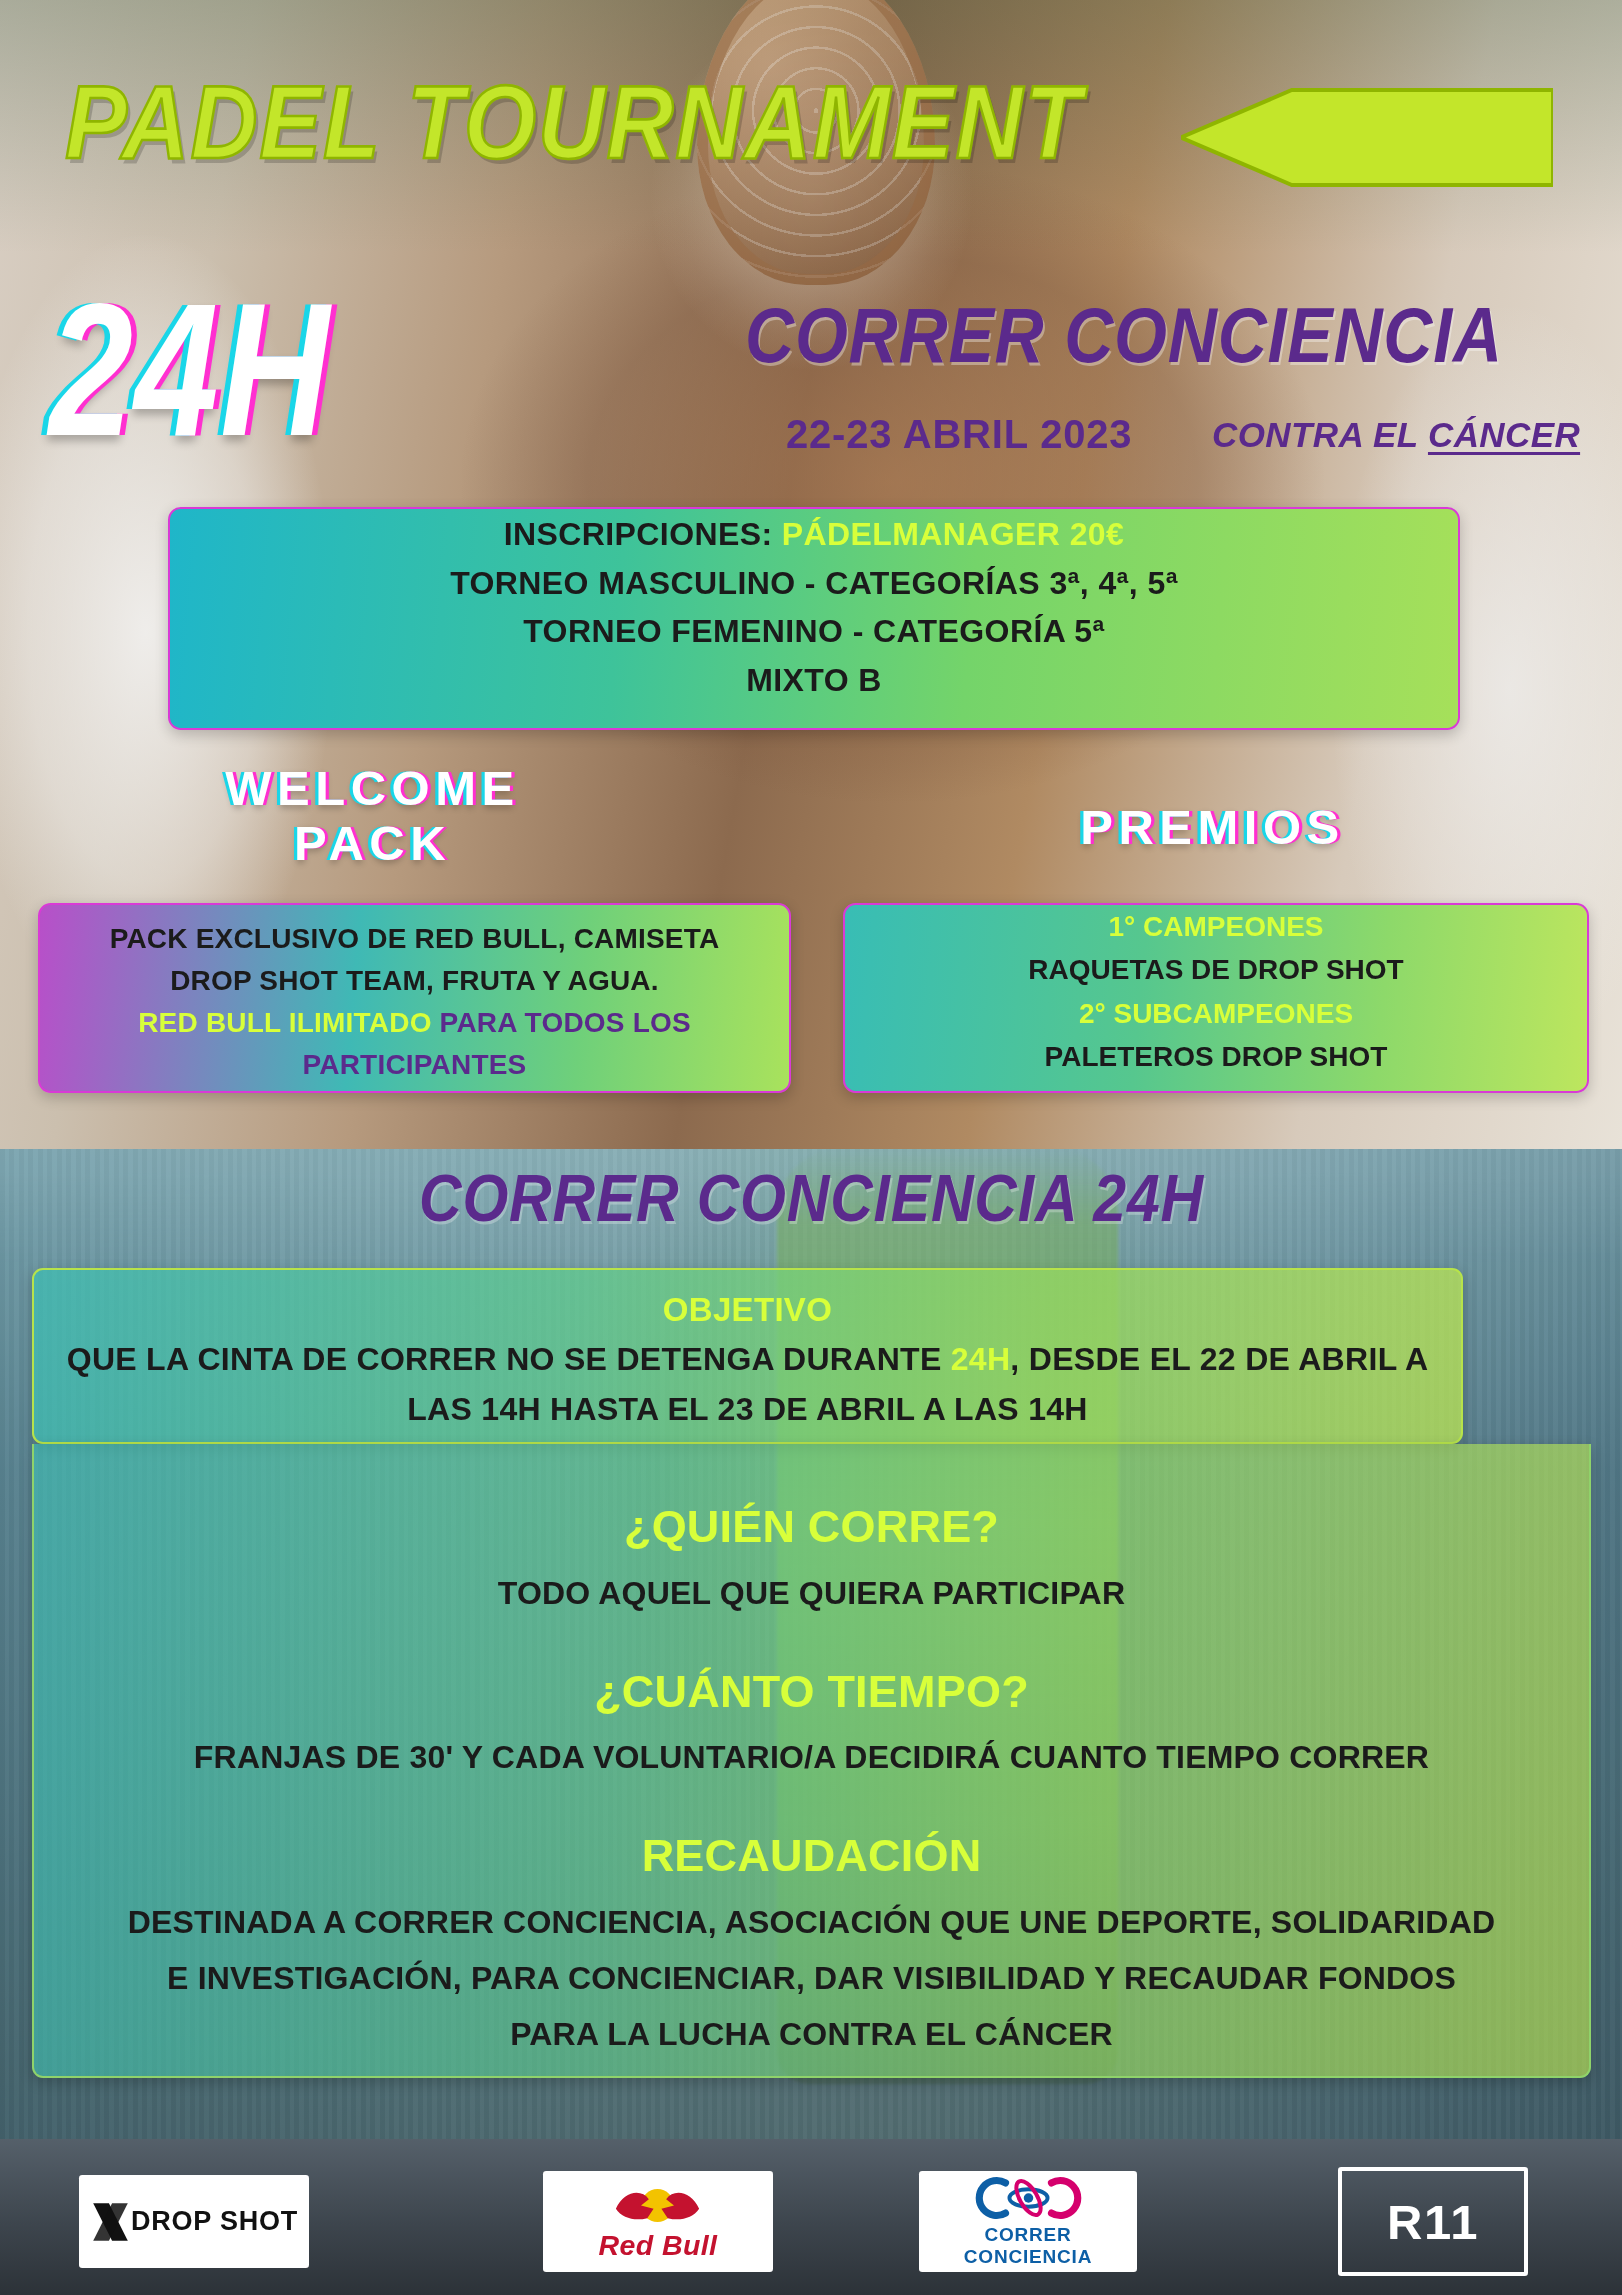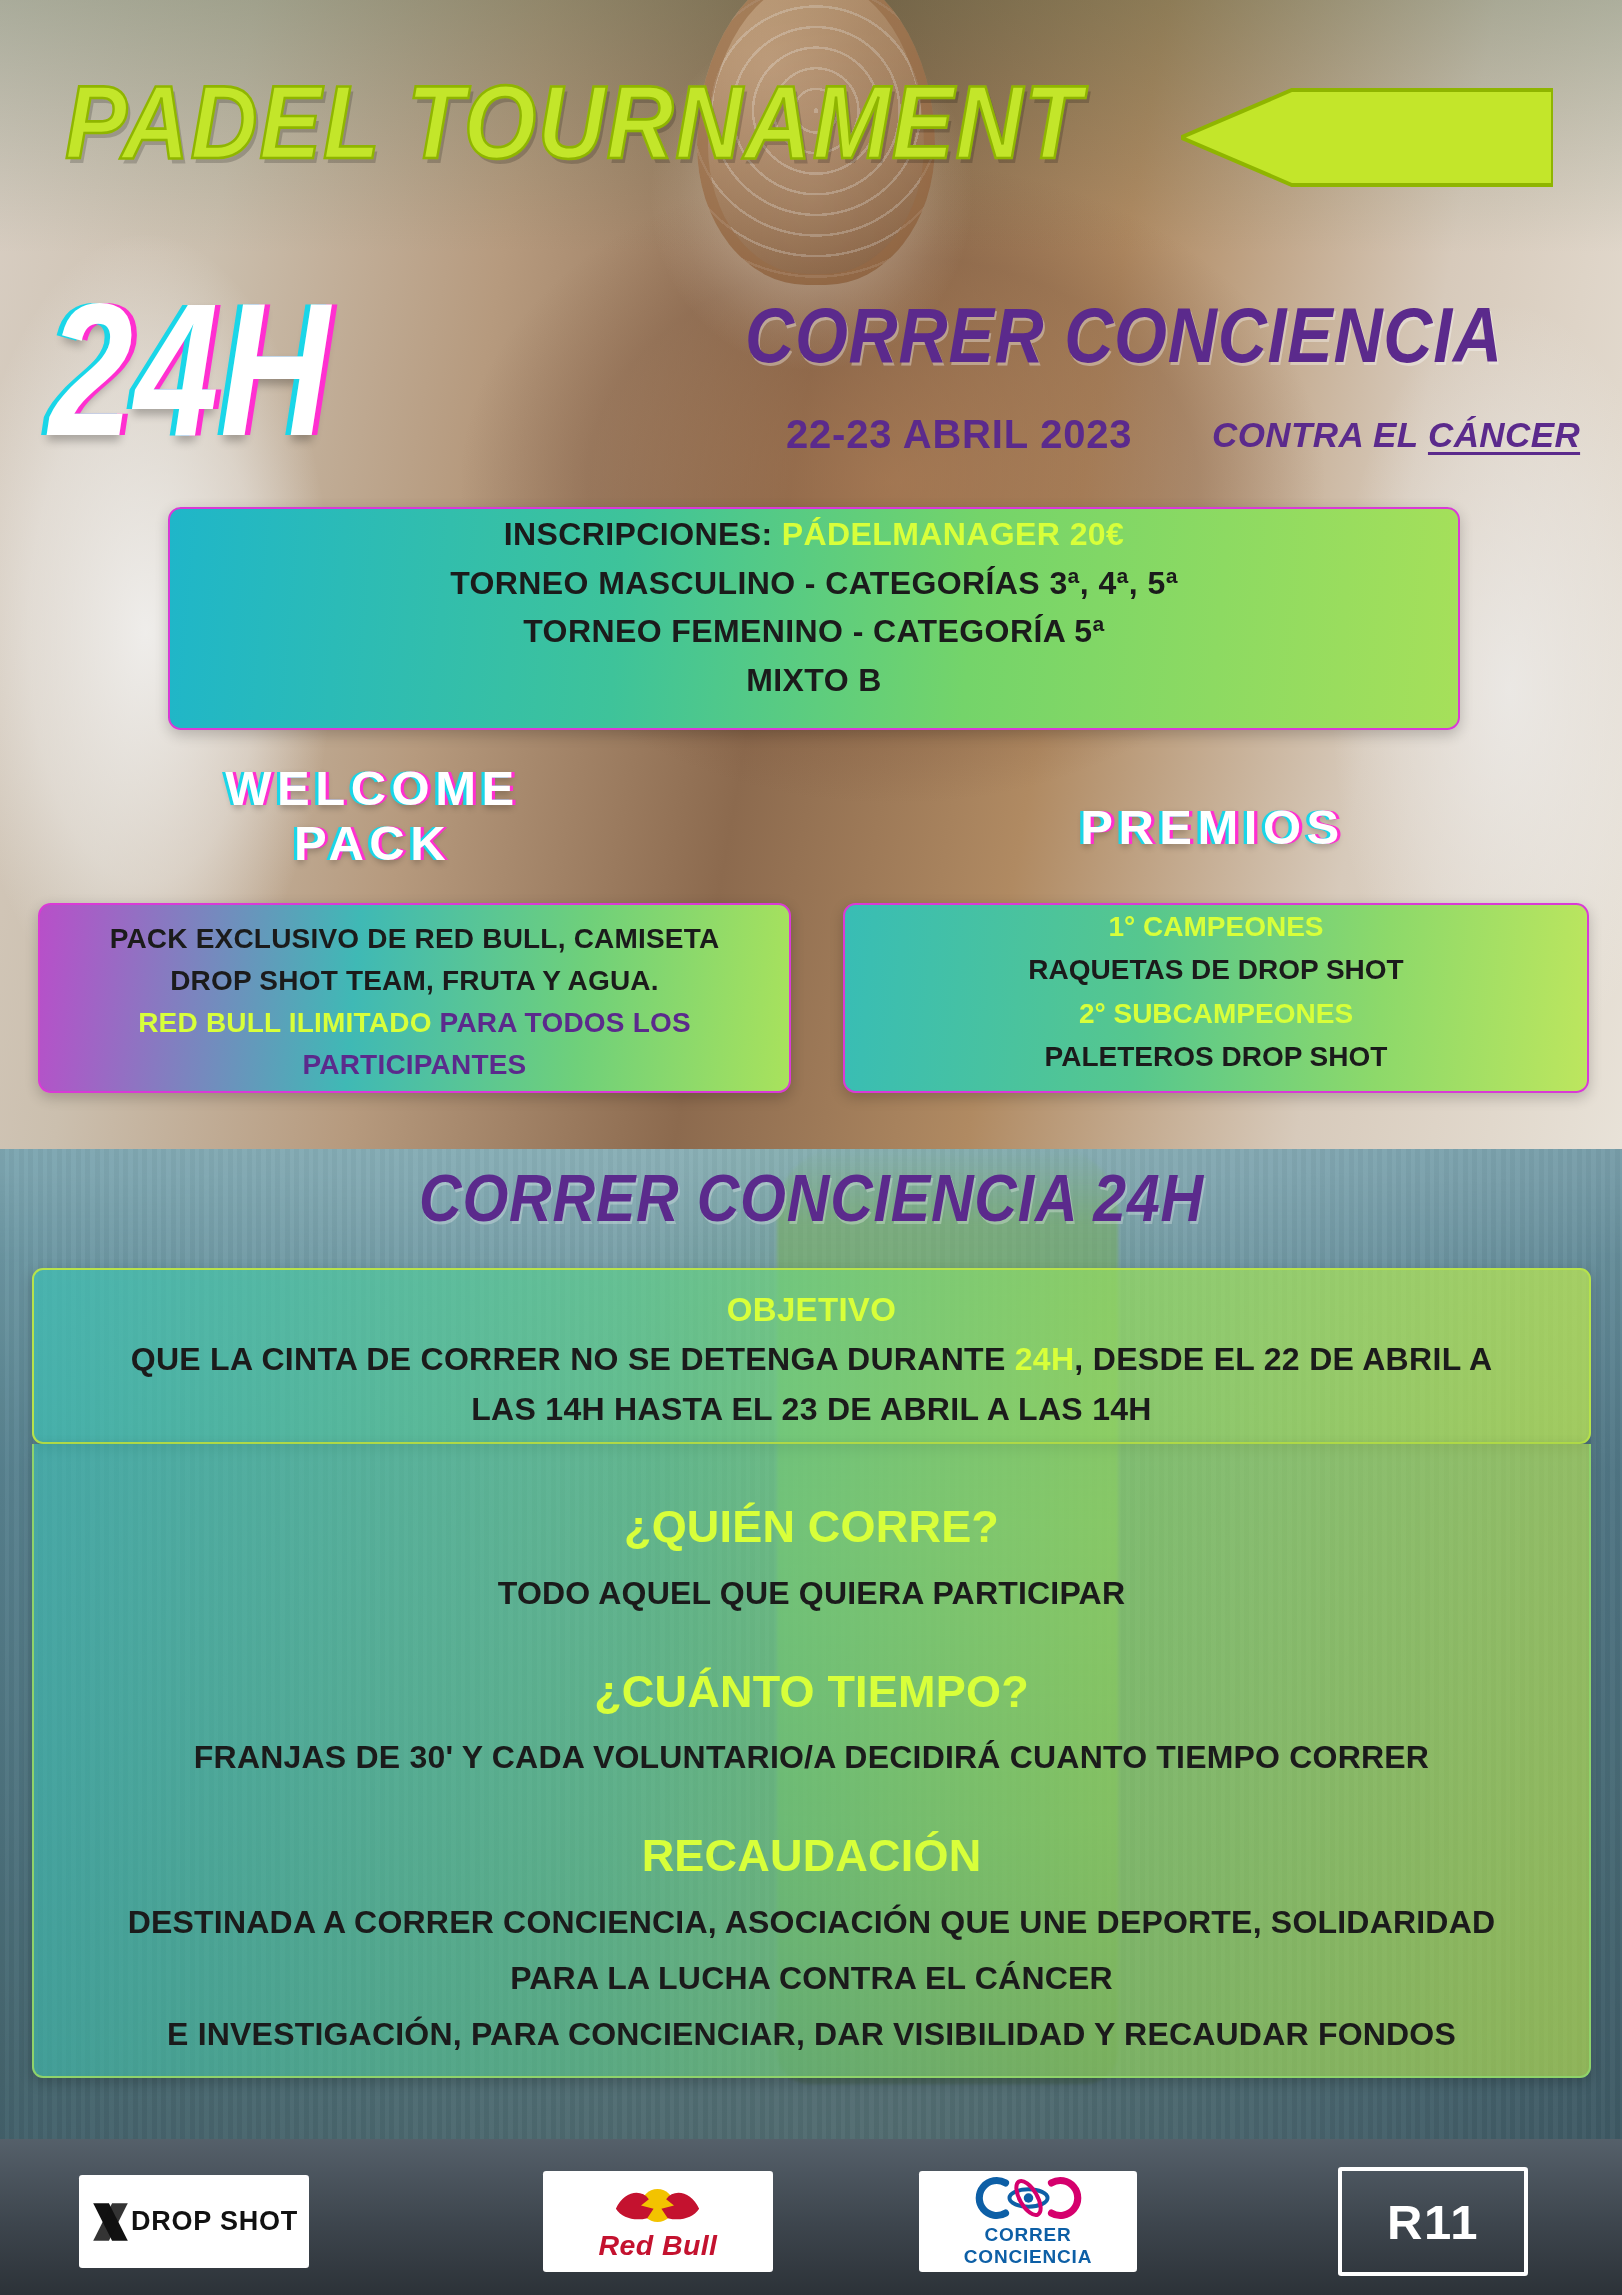--- a/index.html
+++ b/index.html
@@ -220,21 +220,21 @@
     font-weight: 800;
     font-style: italic;
     color: #5b2a8c;
     letter-spacing: 0.8px;
     transform: scaleY(1.12);
     text-shadow: 1.6px 2.4px 0 rgba(255,255,255,0.28);
   }
 
   #objetivo-box {
     left: 32px; top: 1268px;
-    width: 1559px; height: 176px;
+    width: 1431px; height: 176px;
     border: 2.4px solid #b7e34a;
     border-radius: 11px;
     background: linear-gradient(95deg, rgba(60,190,180,0.72) 0%, rgba(95,205,140,0.72) 38%, rgba(150,220,95,0.72) 70%, rgba(190,232,80,0.72) 100%);
     padding-top: 14.3px;
     font-size: 32px;
     line-height: 1.55;
     letter-spacing: 0.3px;
   }
   #objetivo-box .title { color: #d8ff3a; font-size: 33px; }
   #objetivo-box .hl { color: #d8ff3a; }
@@ -346,22 +346,22 @@
       <span class="qtitle">¿QUIÉN CORRE?</span>
       <span class="ans">TODO AQUEL QUE QUIERA PARTICIPAR</span>
     </div>
     <div class="blk">
       <span class="qtitle">¿CUÁNTO TIEMPO?</span>
       <span class="ans">FRANJAS DE 30' Y CADA VOLUNTARIO/A DECIDIRÁ CUANTO TIEMPO CORRER</span>
     </div>
     <div class="blk last">
       <span class="qtitle">RECAUDACIÓN</span>
       <span class="ans">DESTINADA A CORRER CONCIENCIA, ASOCIACIÓN QUE UNE DEPORTE, SOLIDARIDAD</span>
+      <span class="ans">E INVESTIGACIÓN, PARA CONCIENCIAR, DAR VISIBILIDAD Y RECAUDAR FONDOS</span>
       <span class="ans">PARA LA LUCHA CONTRA EL CÁNCER</span>
-      <span class="ans">E INVESTIGACIÓN, PARA CONCIENCIAR, DAR VISIBILIDAD Y RECAUDAR FONDOS</span>
     </div>
   </div>
 
   <div id="logo-dropshot" class="logo">
     <svg width="41" height="44" viewBox="0 0 52 56">
       <polygon points="4,4 24,4 48,52 28,52" fill="#111"></polygon>
       <polygon points="48,4 28,4 4,52 24,52" fill="#111" opacity="0.85"></polygon>
     </svg>
     <span class="ds-text">DROP SHOT</span>
   </div>

